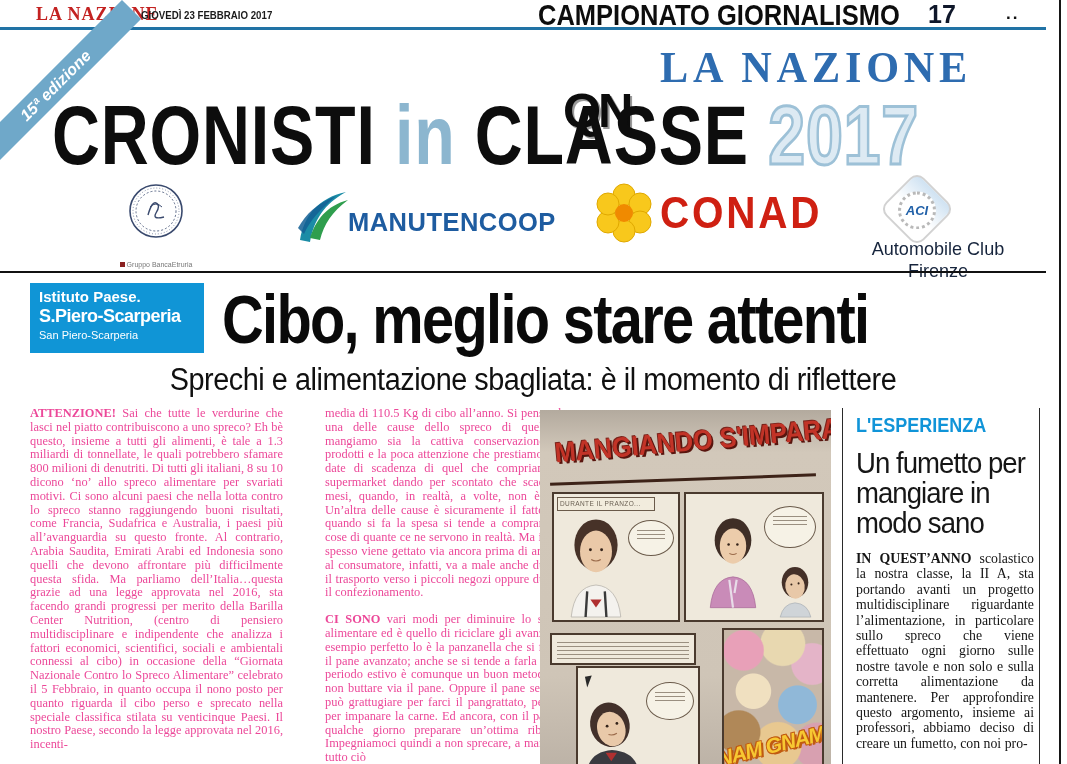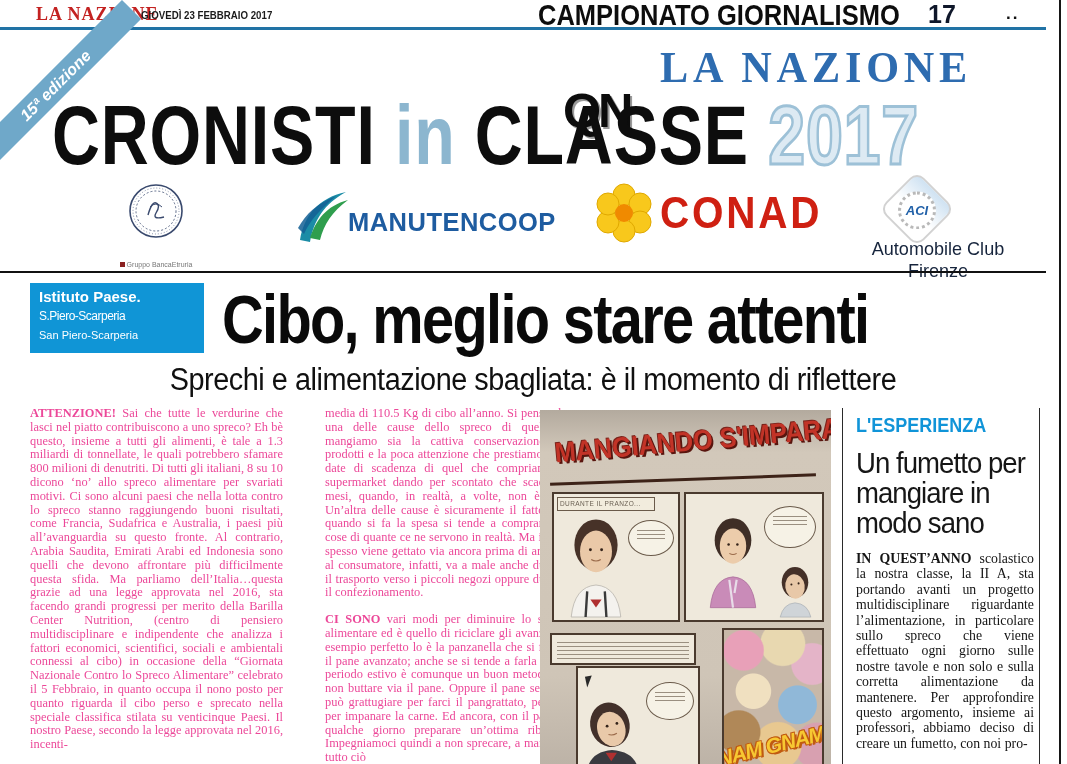--- a/index.html
+++ b/index.html
@@ -57,21 +57,21 @@
     font-size:13px;color:#2060a8;}
   .aci-name{position:absolute;left:838px;top:238px;width:200px;text-align:center;
     font-family:"Liberation Sans",sans-serif;font-size:19px;color:#16243c;transform:scaleX(0.95);}
 
   .rule-black{position:absolute;left:0;top:271px;width:1046px;height:2px;background:#111;}
 
   
   .school-box{position:absolute;left:30px;top:283px;width:156px;height:60px;background:#1095d6;
     color:#fff;font-family:"Liberation Sans",sans-serif;padding:5px 9px;}
   .school-l1{font-weight:bold;font-size:15px;line-height:17px;}
-  .school-l2{font-weight:normal;font-size:12px;line-height:22px;letter-spacing:-0.5px;}
+  .school-l2{font-weight:bold;font-size:18px;line-height:22px;letter-spacing:-0.5px;}
   .school-l3{font-size:11px;line-height:17px;}
   .headline{position:absolute;left:222px;top:280px;font-family:"Liberation Sans",sans-serif;
     font-weight:900;font-size:68px;letter-spacing:-2px;color:#0a0a0a;transform:scaleX(0.85);
     transform-origin:left;white-space:nowrap;}
   .subhead{position:absolute;left:30px;top:362px;width:1006px;text-align:center;
     font-family:"Liberation Sans",sans-serif;font-size:31px;color:#101010;letter-spacing:-0.5px;
     transform:scaleX(0.93);transform-origin:center;white-space:nowrap;}
 
   
   .bodycol{position:absolute;top:407px;height:357px;overflow:hidden;text-align:justify;

